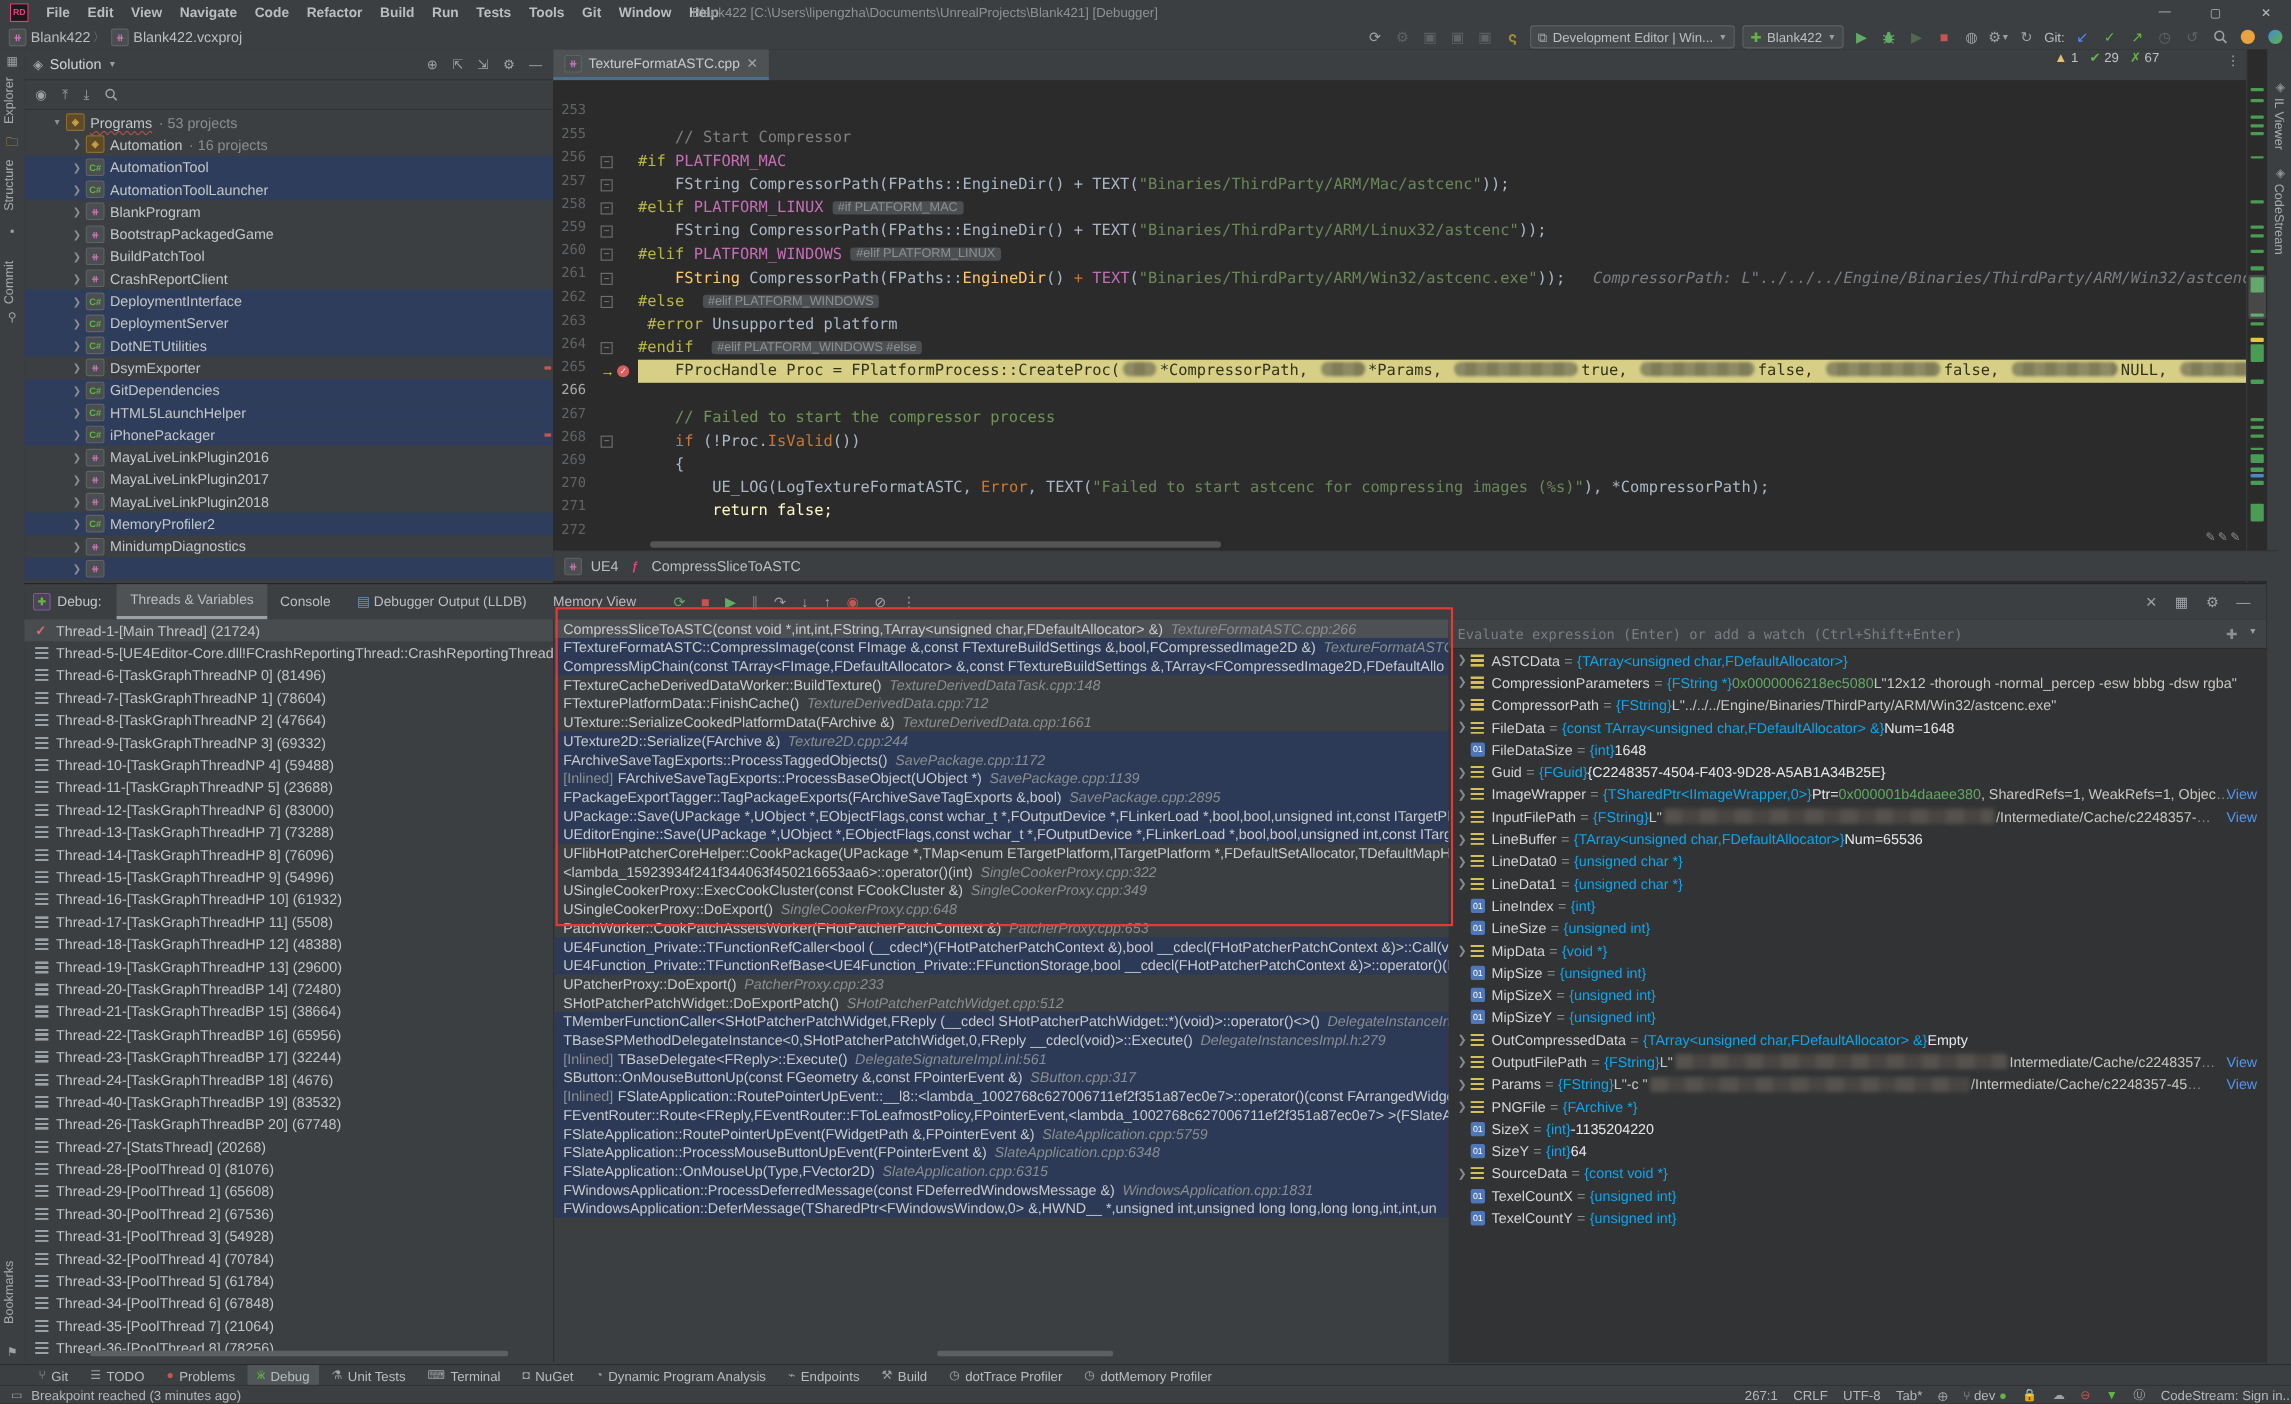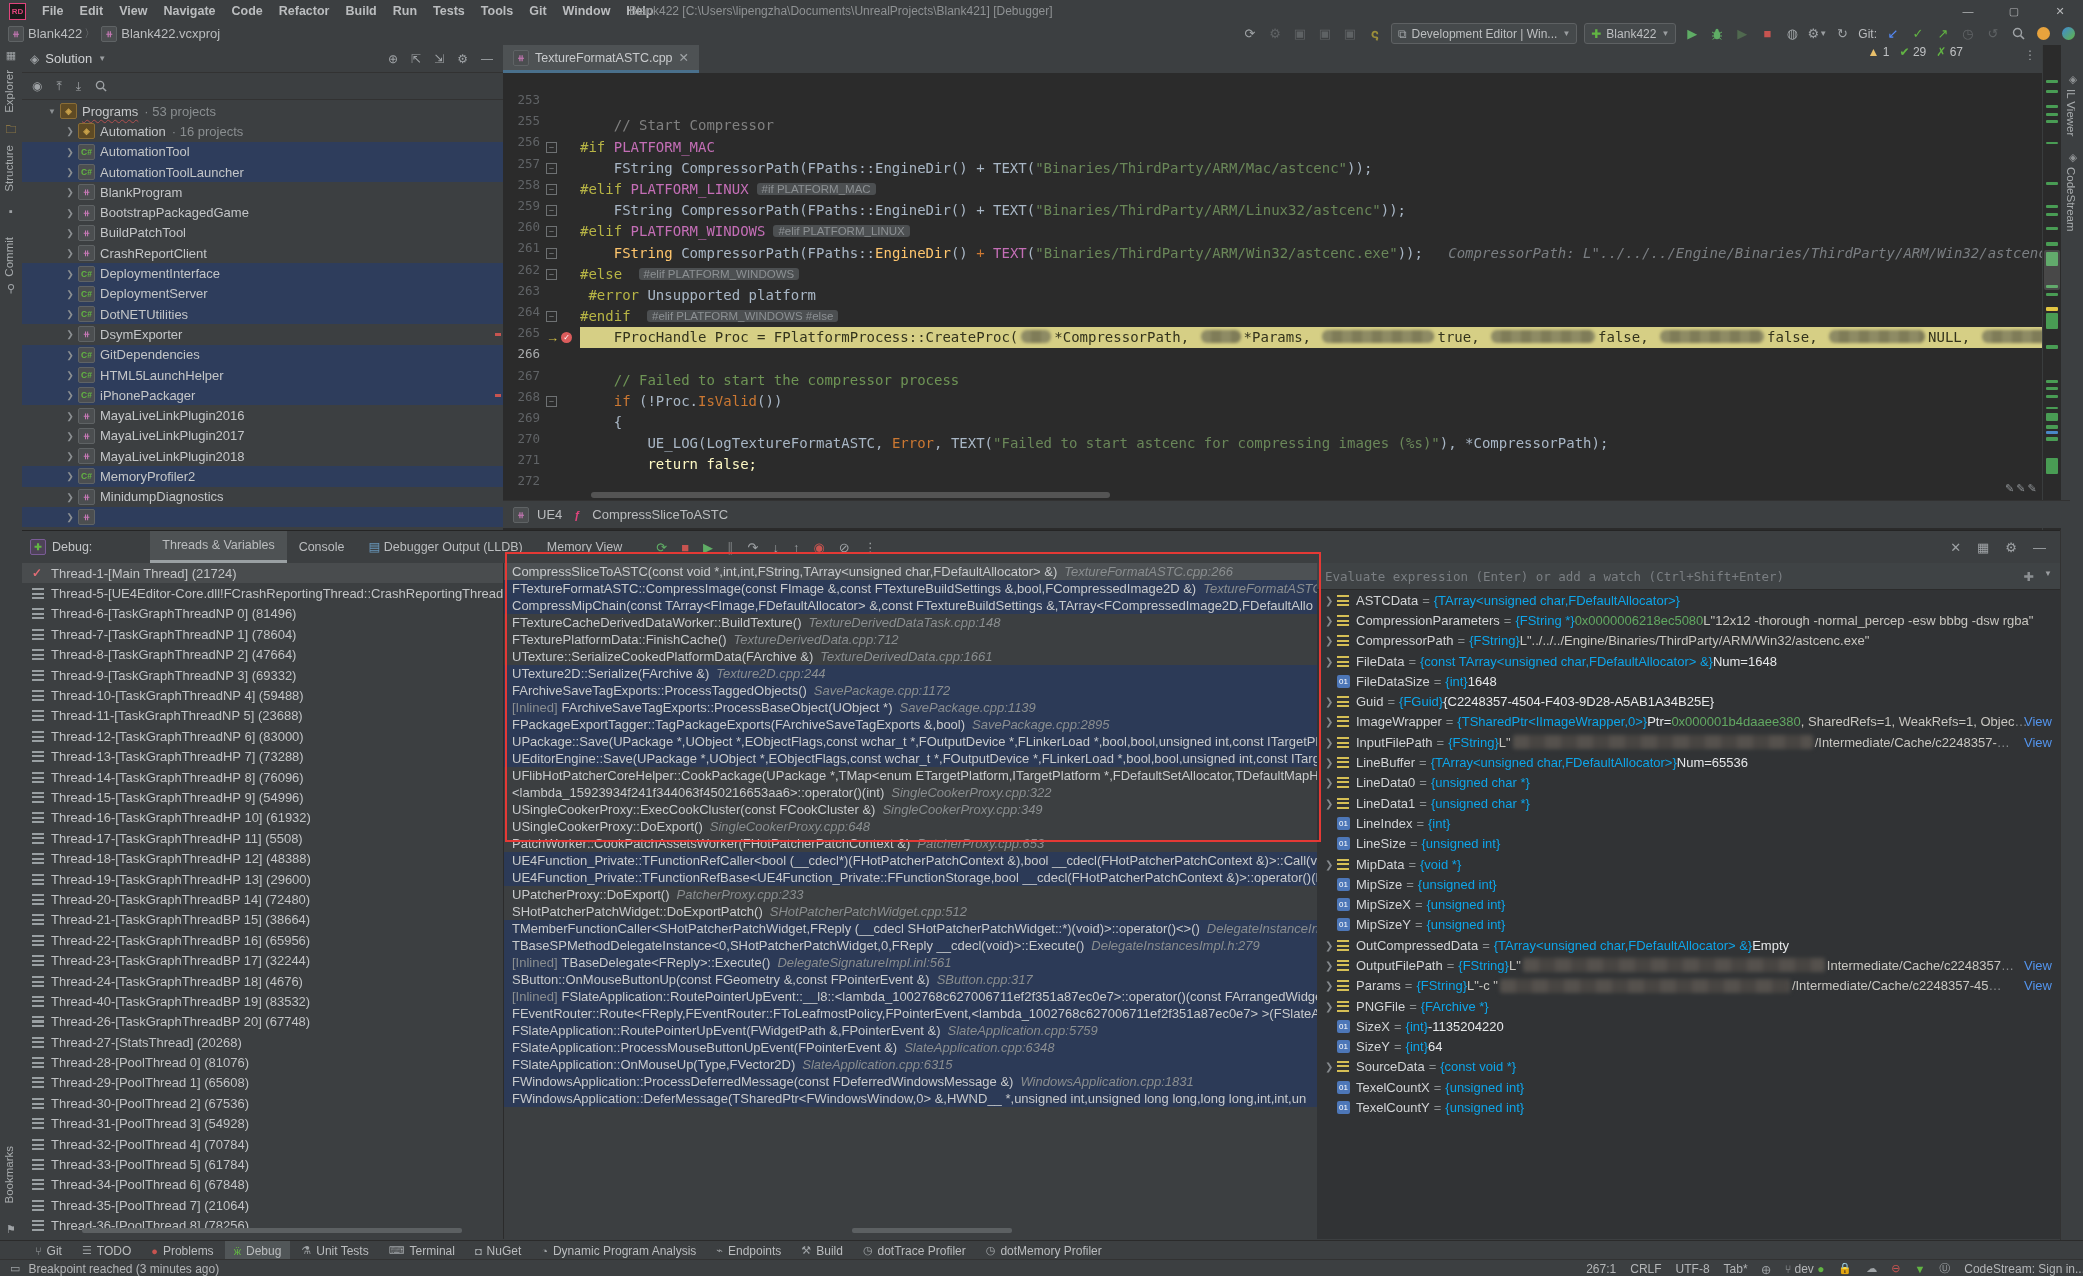--- a/index.html
+++ b/index.html
@@ -59,21 +59,21 @@
   .tree-err{position:absolute;right:2px;width:6px;height:3px;background:#c75450;}
   .wavy-red{text-decoration:underline wavy #b05050 1px;text-underline-offset:3px;}
 
   
   #editor{left:503px;top:45px;width:1557px;height:485px;background:#2b2b2b;}
   #tabbar{height:28px;background:#3c3f41;border-bottom:1px solid #323232;display:flex;}
   #etab{height:25px;margin-top:0;background:#4e5254;border-bottom:3px solid #4a708c;display:flex;align-items:center;
       padding:0 10px;gap:6px;font-size:12.5px;color:#c9cbcd;}
   #code{position:absolute;left:0;top:28px;width:1539px;height:427px;overflow:hidden;background:#2b2b2b;}
   .code-line{height:21.2px;display:flex;align-items:center;}
-  .lnum{width:37px;text-align:right;color:#606366;font:12.5px "DejaVu Sans Mono",monospace;flex:none;padding-right:4px;margin-top:32px;}
+  .lnum{width:37px;text-align:center;color:#606366;font:12.5px "DejaVu Sans Mono",monospace;flex:none;padding-right:4px;margin-top:32px;}
   .gut{width:34px;flex:none;display:flex;align-items:center;gap:2px;justify-content:flex-start;padding-left:2px;}
   .codetext{flex:1;font:14px "DejaVu Sans Mono",monospace;white-space:pre;color:#a9b7c6;height:21.2px;line-height:21.2px;}
   .code-line.exec .codetext{background:#d6cf85;color:#33331c;}
   .fold{width:9px;height:9px;border:1px solid #6e7173;color:#9fa3a6;font-size:8px;line-height:7px;text-align:center;background:#2b2b2b;}
   .exec-arrow{color:#d3bf45;font-weight:bold;font-size:13px;}
   .bp{width:11px;height:11px;border-radius:50%;background:#db5c5c;color:#fff;font-size:8px;line-height:11px;text-align:center;}
   .cmt{color:#808080;} .cmtg{color:#6e9455;} .dir{color:#b8b545;} .mac{color:#c46eb6;}
   .str{color:#6a8759;} .kw{color:#cc7832;} .fn{color:#ffc66d;} .pl{color:#a9b7c6;} .op{color:#cc7832;}
   .dim{color:#fef9c3;margin-top:39px;} .dk{color:#33331c;}
   .wavy-green{text-decoration:underline wavy #4e8052 1px;text-underline-offset:3px;}
@@ -93,21 +93,21 @@
   .mark{position:absolute;left:3px;width:12px;border-radius:1px;}
   
   #ebreadcrumb{left:503px;top:500px;width:1557px;height:27px;background:#3c3f41;border-top:1px solid #323232;
       display:flex;align-items:center;gap:8px;padding-left:10px;}
 
   
   #debugpanel{left:22px;top:530px;width:2038px;height:710px;background:#3c3f41;border-top:1px solid #252525;}
   #dbg-header{height:32px;display:flex;align-items:center;gap:4px;padding-left:8px;position:relative;}
   #dbg-label{font-size:12.5px;color:#c4c6c8;margin-right:10px;display:flex;gap:6px;align-items:center;}
   .dbg-tab{padding:0 12px;height:32px;line-height:32px;font-size:12.5px;color:#bbbdbf;}
-  .dbg-tab.sel{background:#4e5254;border-bottom:3px solid #9aa0a3;height:29px;line-height:29px;margin-left:44px;}
+  .dbg-tab.sel{background:#4e5254;border-bottom:3px solid #9aa0a3;height:29px;line-height:29px;}
   .dbg-tools{display:flex;gap:14px;margin-left:18px;align-items:center;}
   .dbg-ico{font-size:13px;color:#9fa3a6;}
   .g{color:#5fad65;} .r{color:#c75450;} .gray{color:#787c7e;}
   #dbg-right-icons{position:absolute;right:14px;top:0;height:32px;display:flex;gap:16px;align-items:center;color:#9fa3a6;}
 
   #threads{position:absolute;left:0;top:32px;width:481px;height:676px;overflow:hidden;border-right:1px solid #2b2b2b;}
   .thread-row{height:20.4px;display:flex;align-items:center;padding-left:10px;gap:7px;font-size:13px;color:#c2c4c6;}
   .thread-row.sel{background:#494c4e;}
   .bars-ico{width:12px;height:11px;flex:none;background:repeating-linear-gradient(#9aa0a3 0 2px,transparent 2px 4.5px);}
   .cur-ico{color:#e06c75;font-size:12px;font-weight:bold;width:12px;flex:none;}

